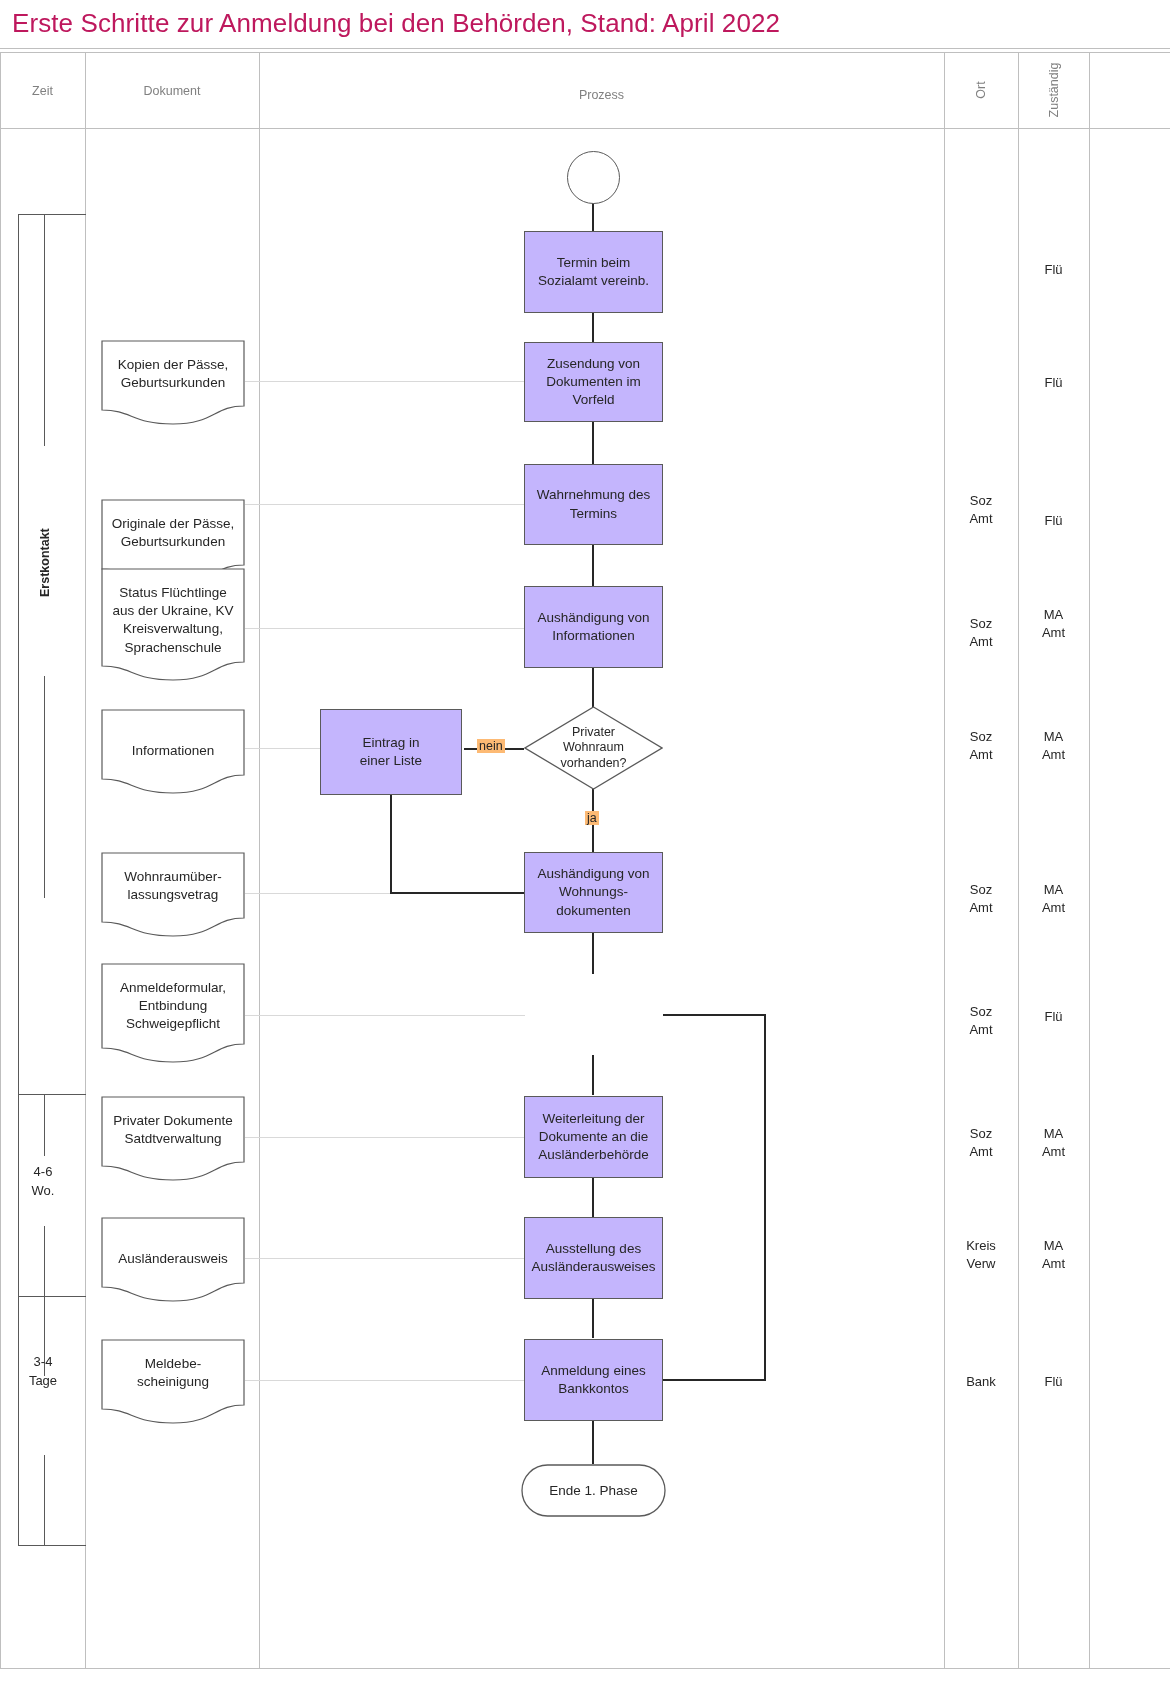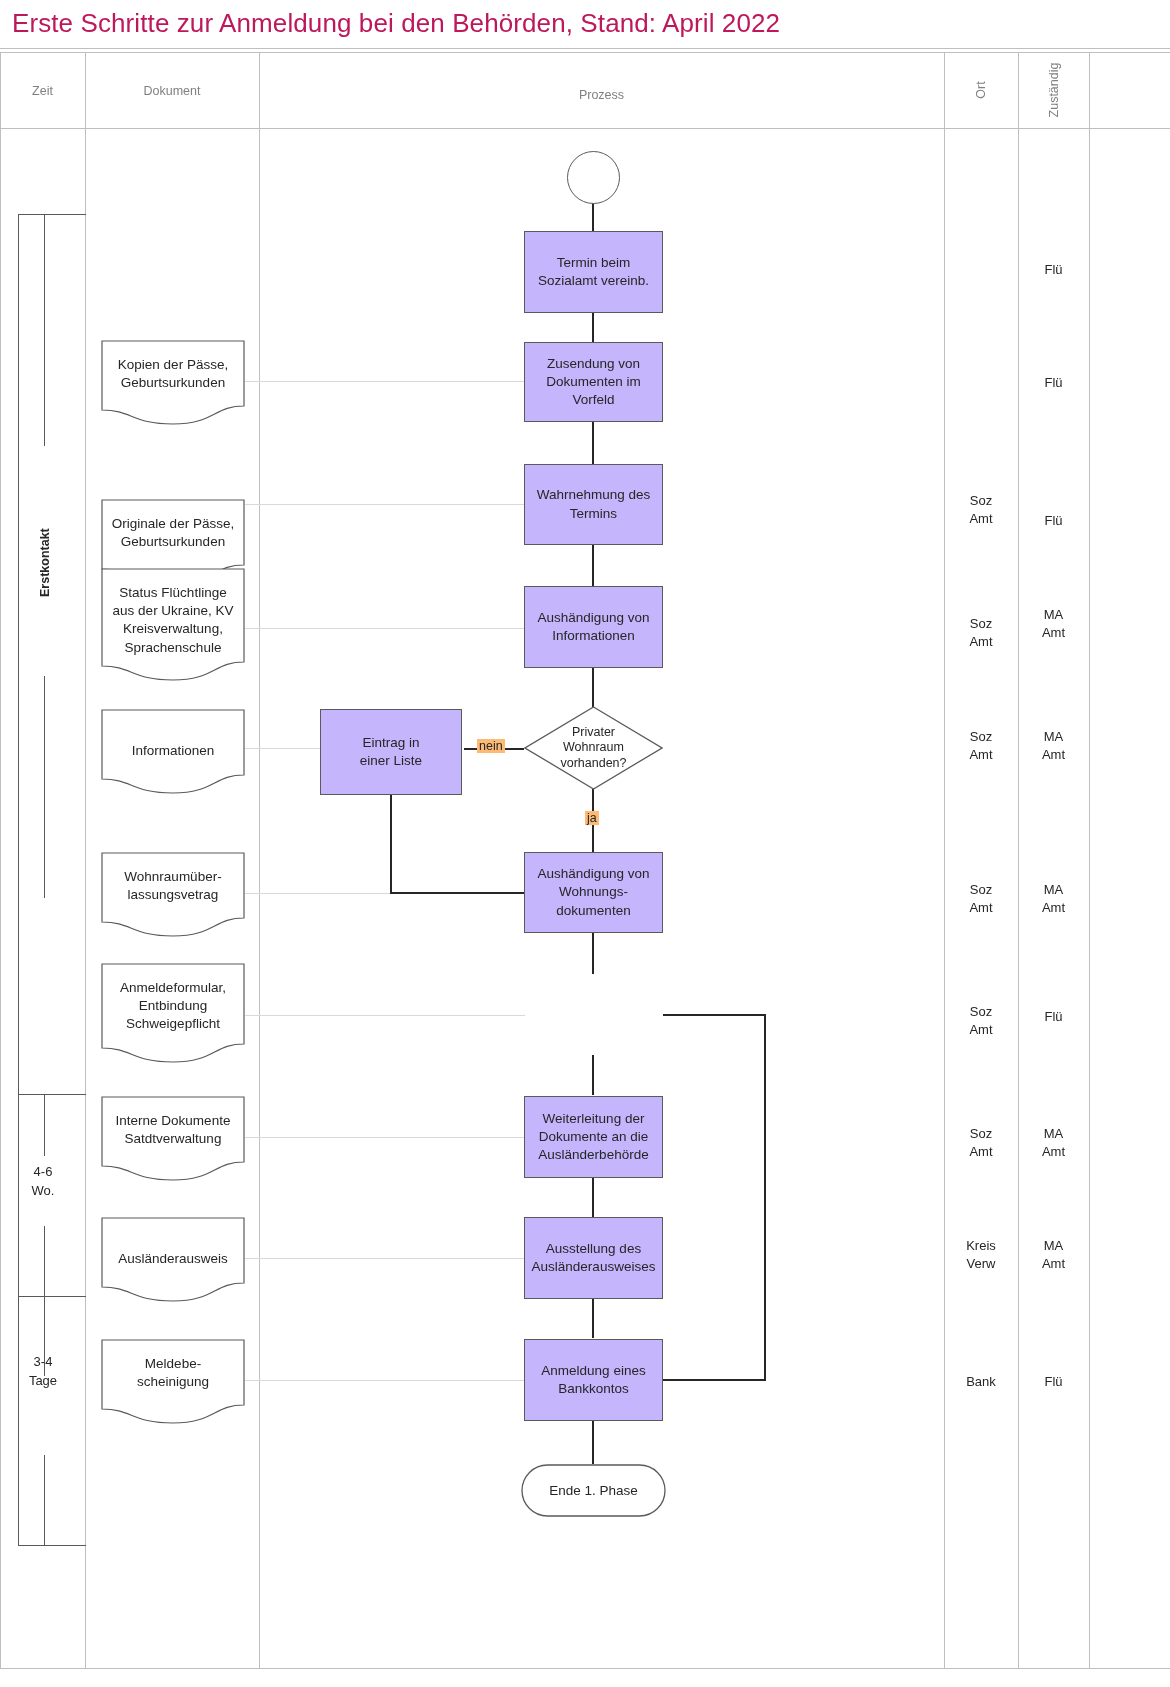--- a/index.html
+++ b/index.html
@@ -265,21 +265,21 @@
     </svg>
     <div class="txt">Anmeldeformular,
 Entbindung
 Schweigepflicht</div>
   </div>
 
   <div class="doc" style="left:101px; top:1096px; width:144px; height:85px;">
     <svg width="144" height="85" viewBox="0 0 144 85">
       <path d="M1,1 L143,1 L143,66 C113,66 113,84 72,84 C31,84 31,70 1,70 Z" fill="#fff" stroke="#5a5a5a" stroke-width="1.2"></path>
     </svg>
-    <div class="txt" style="padding-top:16px;">Interne Dokumente
+    <div class="txt" style="padding-top:16px;">Privater Dokumente
 Satdtverwaltung</div>
   </div>
 
   <div class="doc" style="left:101px; top:1217px; width:144px; height:85px;">
     <svg width="144" height="85" viewBox="0 0 144 85">
       <path d="M1,1 L143,1 L143,66 C113,66 113,84 72,84 C31,84 31,70 1,70 Z" fill="#fff" stroke="#5a5a5a" stroke-width="1.2"></path>
     </svg>
     <div class="txt" style="align-items:center;padding-top:0;">Ausländerausweis</div>
   </div>
 

